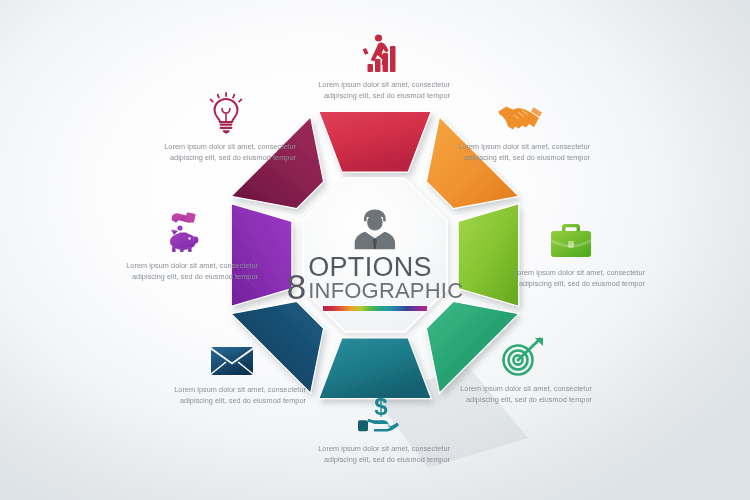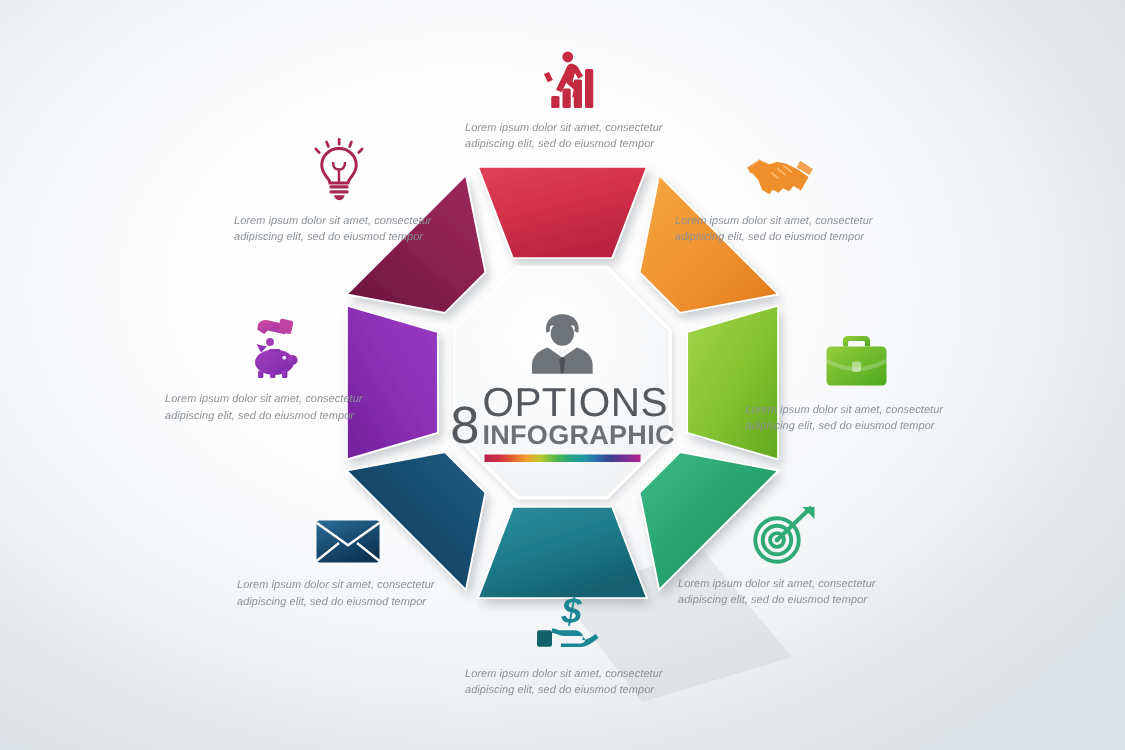--- a/index.html
+++ b/index.html
@@ -57,43 +57,42 @@
   }
   .title-stack { text-align: left; line-height: 1; padding-bottom: 1px; }
   .t-options {
     font-size: 27px;
     color: #55595d;
     letter-spacing: 0.3px;
     line-height: 0.92;
     font-weight: 400;
   }
   .t-infographic {
-    font-size: 18px;
+    font-size: 22px;
     color: #6d7175;
     letter-spacing: 0.2px;
     line-height: 1.02;
-    font-weight: 700;
+    font-weight: 400;
     text-align: right;
   }
   .rainbow-bar {
     width: 104px;
     height: 5px;
     margin: 3px auto 0;
     background: linear-gradient(to right,
       #b4234c 0%, #d12e45 9%, #e2622f 18%, #efa02a 27%,
       #b9c92c 36%, #59b948 45%, #27a87c 54%, #1e9aa5 63%,
       #2b6fae 72%, #3c3f8f 81%, #7a2f99 90%, #b3258b 100%);
   }
 
   
   .label {
     position: absolute;
     width: 140px;
-    text-align: left;
-    font-style: italic;
+    text-align: right;
   }
   .label .icon-wrap {
     height: 48px;
     display: flex;
     align-items: flex-end;
     justify-content: center;
     margin-bottom: 5px;
   }
   .label .body {
     font-size: 7.3px;

